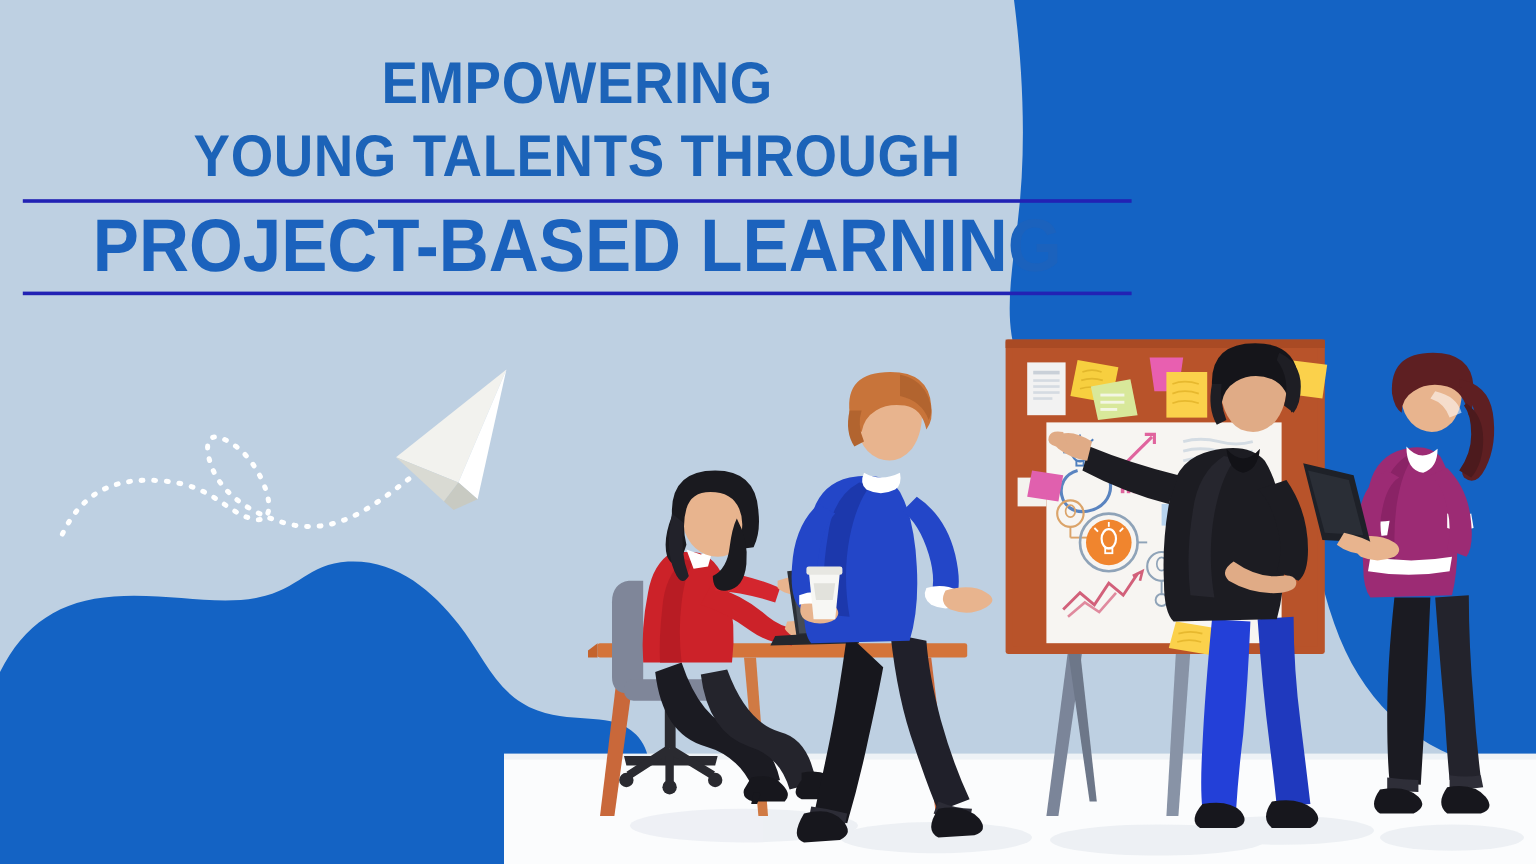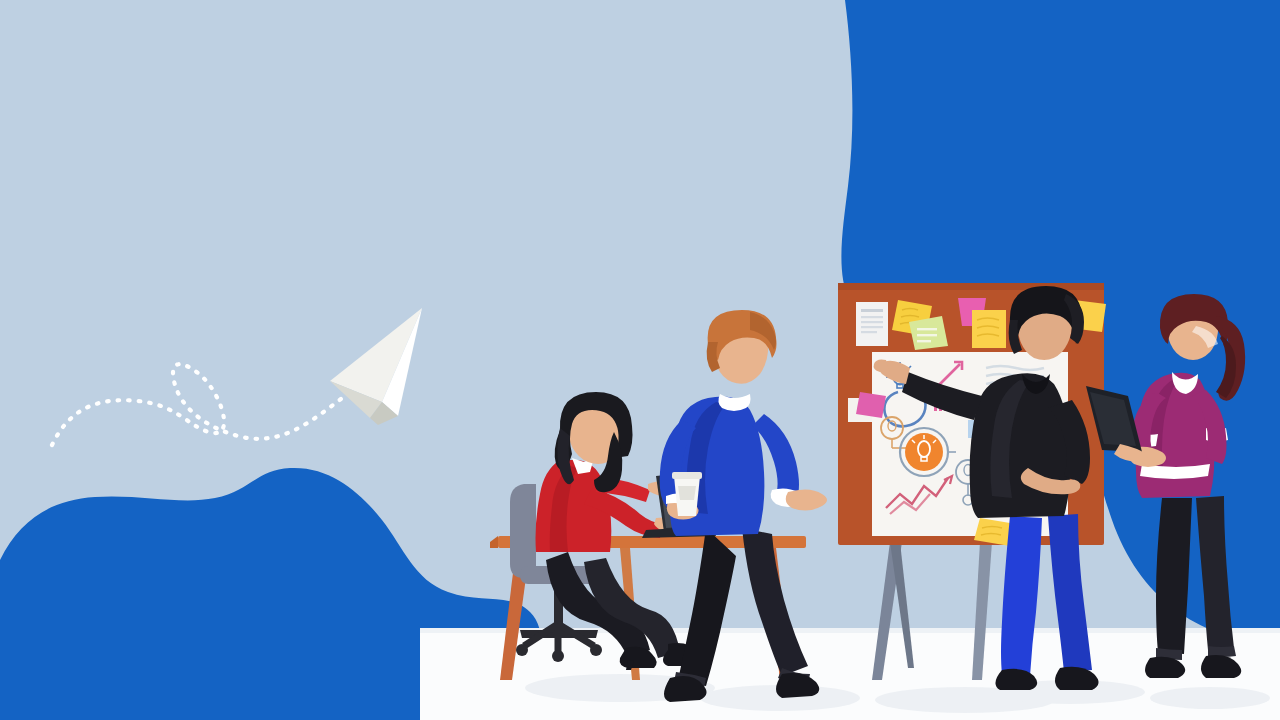--- a/index.html
+++ b/index.html
@@ -385,14 +385,21 @@
 
       <path d="M746,38 q4,-22 26,-22 q22,0 26,22 q2,22 -8,34 q-12,12 -26,6 q-18,-8 -18,-40 Z" fill="#e8b48e"></path>
 
       <path d="M740,48 q-2,-34 34,-34 q32,0 34,28 q2,14 -4,24 q-4,-20 -18,-24 q-16,-4 -28,4 q-10,6 -10,18 q-6,-4 -8,-16 Z" fill="#5e1f22"></path>
       <path d="M796,36 q24,4 28,28 q4,26 -6,46 q-8,16 -18,8 q-4,-6 2,-12 q10,-16 8,-34 q-2,-22 -14,-30 Z" fill="#5e1f22"></path>
       <path d="M802,56 q14,10 14,30 q0,20 -10,32 l-10,-6 q10,-14 10,-30 q0,-16 -6,-24 Z" fill="#4c1a1d"></path>
       <path d="M776,46 q18,4 22,18 l-10,4 q-4,-12 -16,-16 Z" fill="#ffffff" opacity="0.55"></path>
     </g>
   </svg>
 
+  <div id="title-block">
+    <div class="t-line" id="title-line-1">EMPOWERING</div>
+    <div class="t-line" id="title-line-2">YOUNG TALENTS THROUGH</div>
+    <div id="title-rule-top"></div>
+    <div class="t-line" id="title-line-3">PROJECT-BASED LEARNING</div>
+    <div id="title-rule-bottom"></div>
+  </div>
 
 </div>
 
 </body></html>

